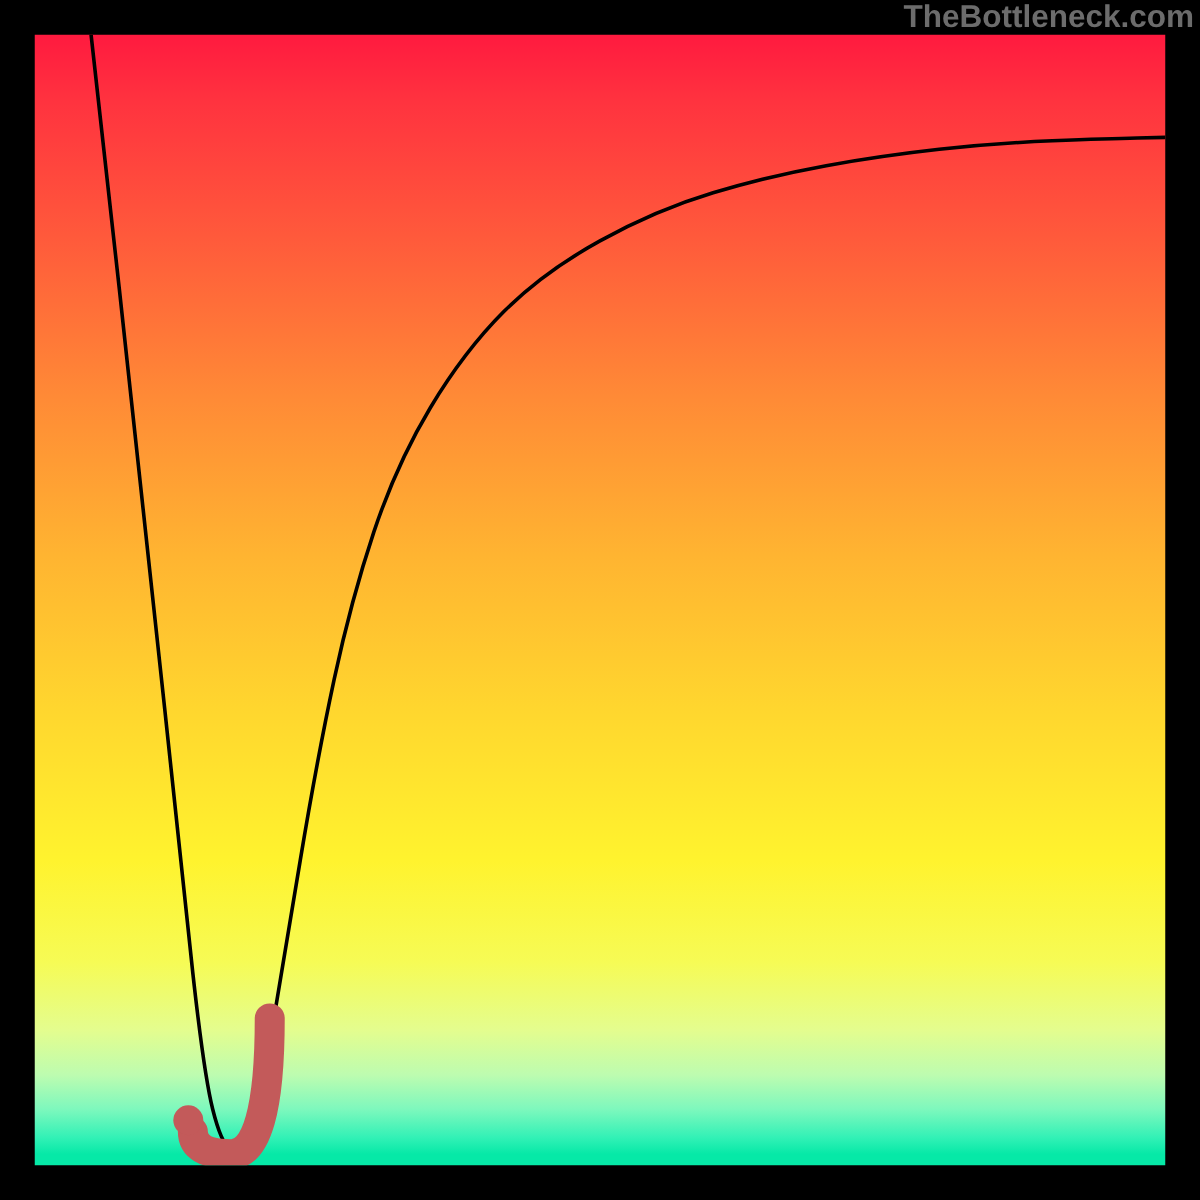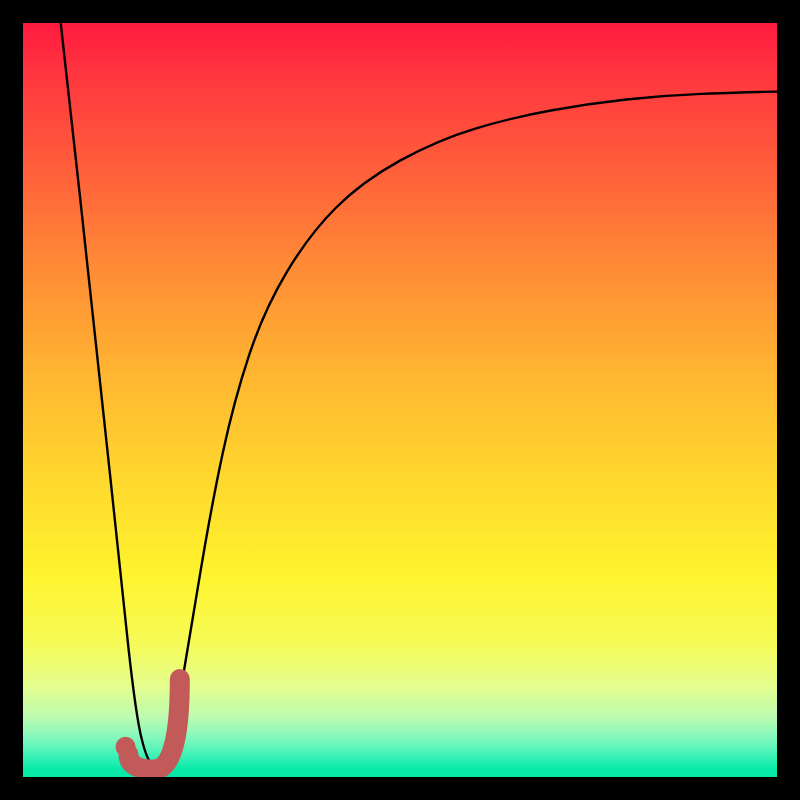--- a/index.html
+++ b/index.html
@@ -85,13 +85,14 @@
 
 <div class="frame">
   <div class="plot-area">
     <div class="gradient"></div>
     <svg class="plot-svg" viewBox="0 0 754 754" preserveAspectRatio="none">
       <path class="curve" d="M 37.7 0 Q 37.7 0 56.550000000000004 169.64999999999998 Q 75.4 339.29999999999995 86.71000000000001 448.63 Q 98.02000000000001 557.96 105.56 625.8199999999999 Q 113.1 693.68 118.755 716.3 Q 124.41000000000001 738.92 130.065 742.69 Q 135.72 746.46 143.26 727.61 Q 150.8 708.76 158.34 663.52 Q 165.88 618.28 177.19 550.42 Q 188.5 482.56 199.81 429.78 Q 211.12000000000003 377 226.20000000000002 331.76 Q 241.28 286.52 263.9 248.82 Q 286.52 211.12 312.90999999999997 184.72999999999996 Q 339.3 158.33999999999992 377 137.60499999999996 Q 414.70000000000005 116.87 452.40000000000003 105.56 Q 490.1 94.25 527.8 87.464 Q 565.5 80.678 603.2 76.531 Q 640.9 72.38400000000001 678.5999999999999 70.87600000000003 Q 716.3 69.36800000000005 735.15 68.99100000000004 T 754 68.61400000000003"></path>
       <path class="thick-arc" d="M 105.56000000000002 731.38 Q 105.56000000000002 746.46 131.19600000000003 746.46 Q 156.83200000000002 746.46 156.83200000000002 655.98"></path>
       <circle class="dot" cx="102.54400000000001" cy="723.84" r="10"></circle>
     </svg>
   </div>
+  <div class="watermark">TheBottleneck.com</div>
 </div>
 
 </body></html>

